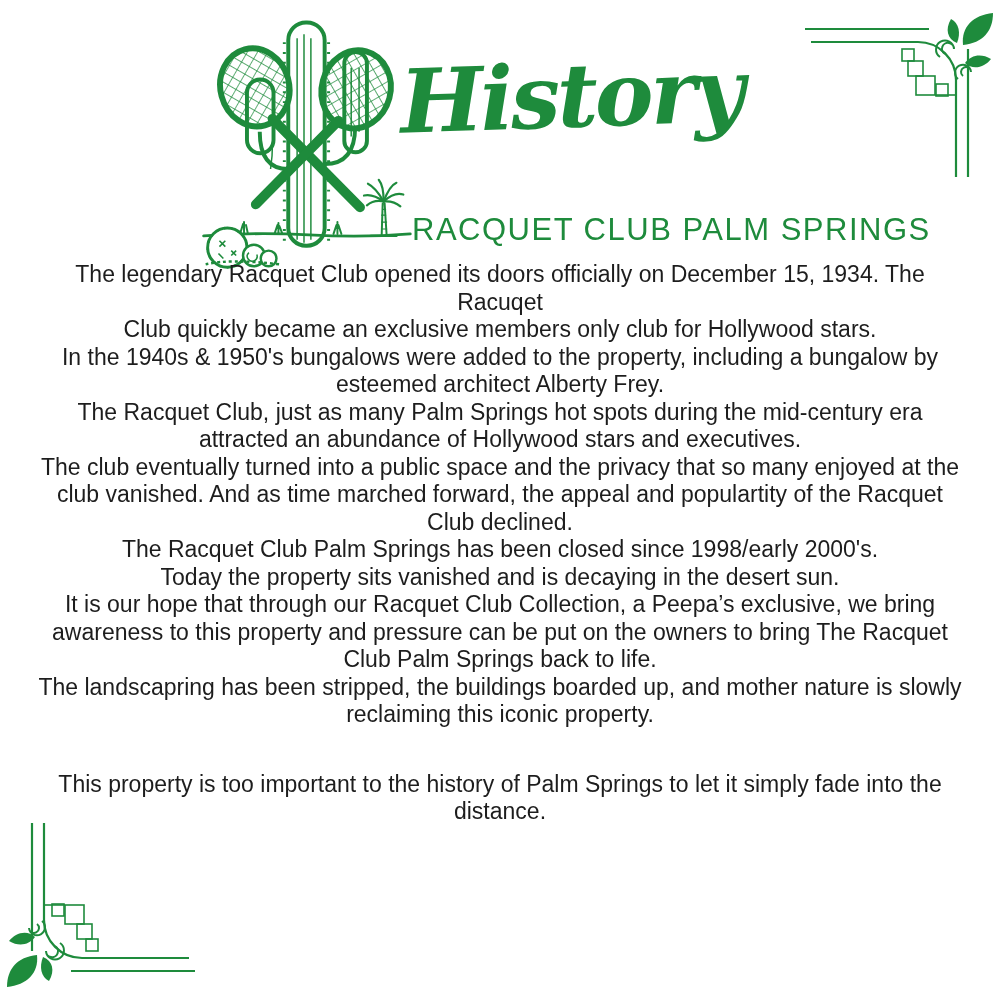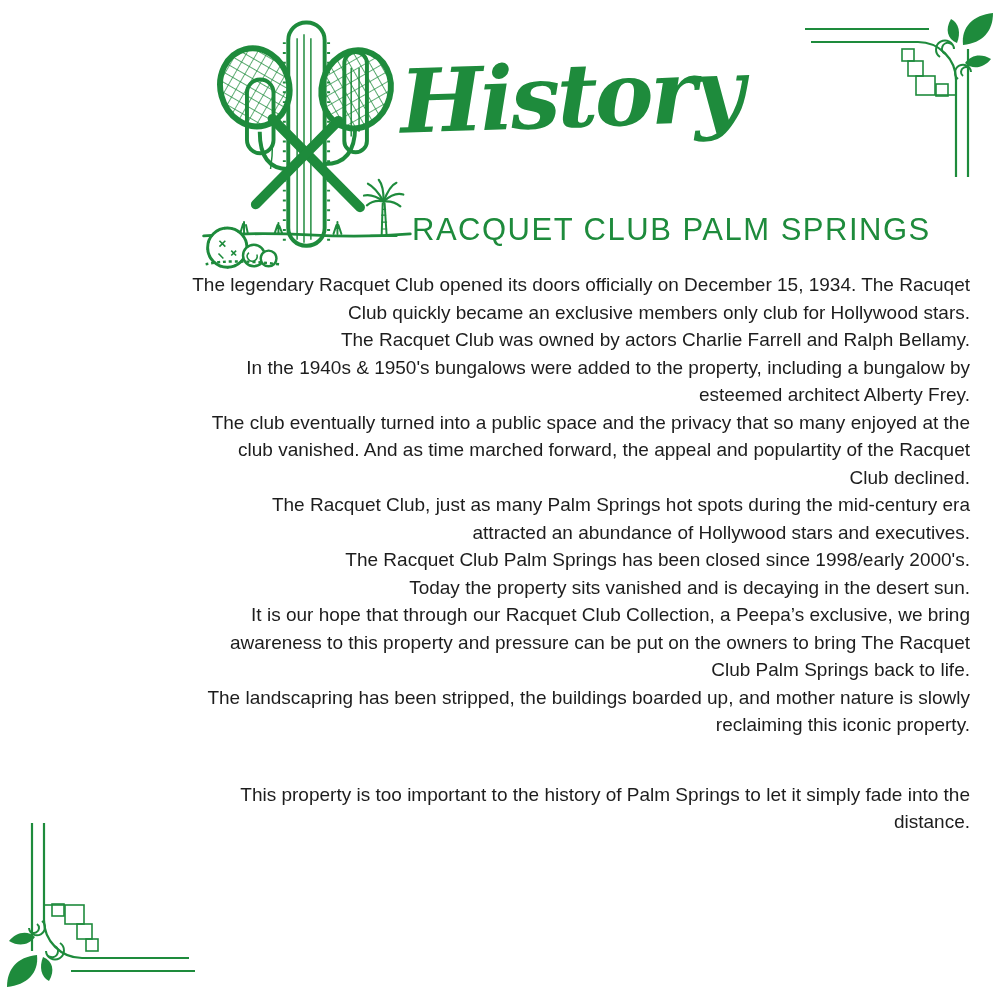--- a/index.html
+++ b/index.html
@@ -36,24 +36,24 @@
     white-space:nowrap;
   }
 
   
   .ornament{position:absolute;width:190px;height:190px;}
   .ornament.top-right{right:5px;top:5px;}
   .ornament.bottom-left{left:5px;top:805px;transform:rotate(180deg);}
 
   
   .history-text{
-    position:absolute;left:30px;right:30px;top:271px;
-    text-align:right;
+    position:absolute;left:30px;right:30px;top:261px;
+    text-align:center;
     color:var(--text);
-    font-size:19px;line-height:27.5px;
+    font-size:23px;line-height:27.5px;
   }
   .history-text p{margin:0;white-space:pre-line;}
   .history-text p.closing{margin-top:42px;}
 </style>
 </head>
 <body>
 
 <div class="page">
 
   <svg class="logo-svg" viewBox="0 0 240 265">
@@ -172,28 +172,27 @@
       <path d="M146,14 C140,24 142,34 152,38 C156,28 154,18 146,14 Z" fill="#1e8b3c"></path>
       <path d="M186,54 C176,48 166,50 160,58 C168,66 180,62 186,54 Z" fill="#1e8b3c"></path>
       <path d="M135,52 a9,9 0 1 1 14,-8 a6,6 0 1 0 -9,5" fill="none" stroke="#1e8b3c" stroke-width="2"></path>
       <path d="M153,74 a8,8 0 1 1 13,-7 a5,5 0 1 0 -8,4" fill="none" stroke="#1e8b3c" stroke-width="2"></path>
     </g>
   </svg>
 
   <div class="history-text">
     <p>The legendary Racquet Club opened its doors officially on December 15, 1934. The Racuqet
 Club quickly became an exclusive members only club for Hollywood stars.</p>
-    <p>The Racquet Club was owned by actors Charlie Farrell and Ralph Bellamy.</p>
     <p>In the 1940s &amp; 1950's bungalows were added to the property, including a bungalow by
 esteemed architect Alberty Frey.</p>
+    <p>The Racquet Club, just as many Palm Springs hot spots during the mid-century era
+attracted an abundance of Hollywood stars and executives.</p>
     <p>The club eventually turned into a public space and the privacy that so many enjoyed at the
 club vanished. And as time marched forward, the appeal and populartity of the Racquet
 Club declined.</p>
-    <p>The Racquet Club, just as many Palm Springs hot spots during the mid-century era
-attracted an abundance of Hollywood stars and executives.</p>
     <p>The Racquet Club Palm Springs has been closed since 1998/early 2000's.</p>
     <p>Today the property sits vanished and is decaying in the desert sun.</p>
     <p>It is our hope that through our Racquet Club Collection, a Peepa’s exclusive, we bring
 awareness to this property and pressure can be put on the owners to bring The Racquet
 Club Palm Springs back to life.</p>
     <p>The landscapring has been stripped, the buildings boarded up, and mother nature is slowly
 reclaiming this iconic property.</p>
     <p class="closing">This property is too important to the history of Palm Springs to let it simply fade into the
 distance.</p>
   </div>

